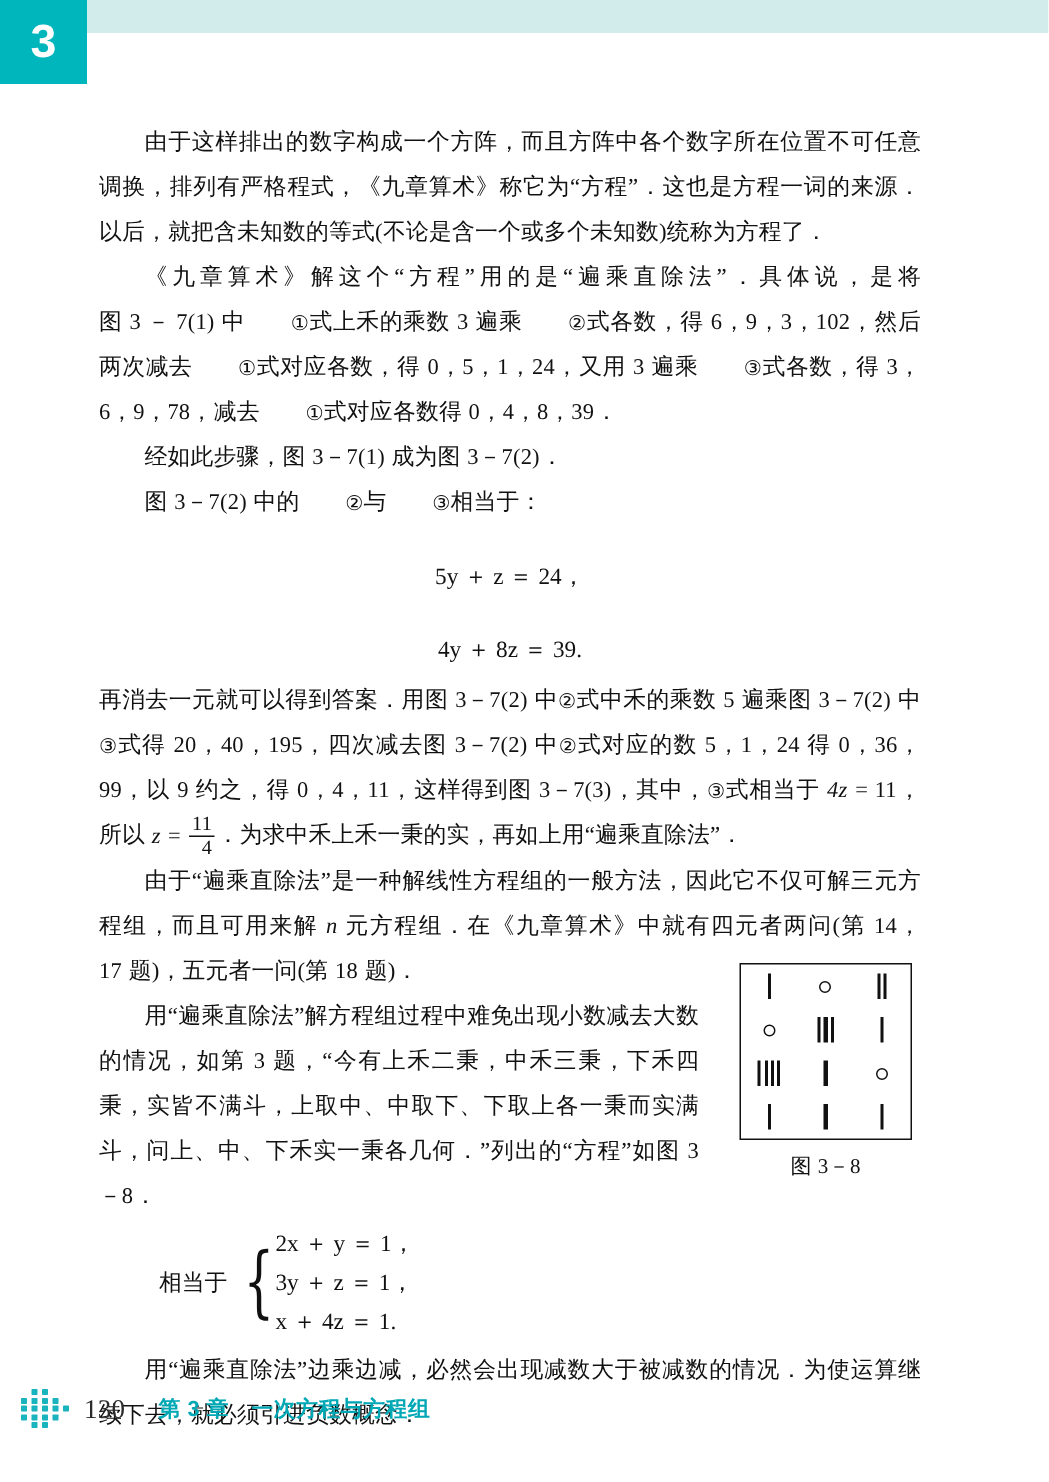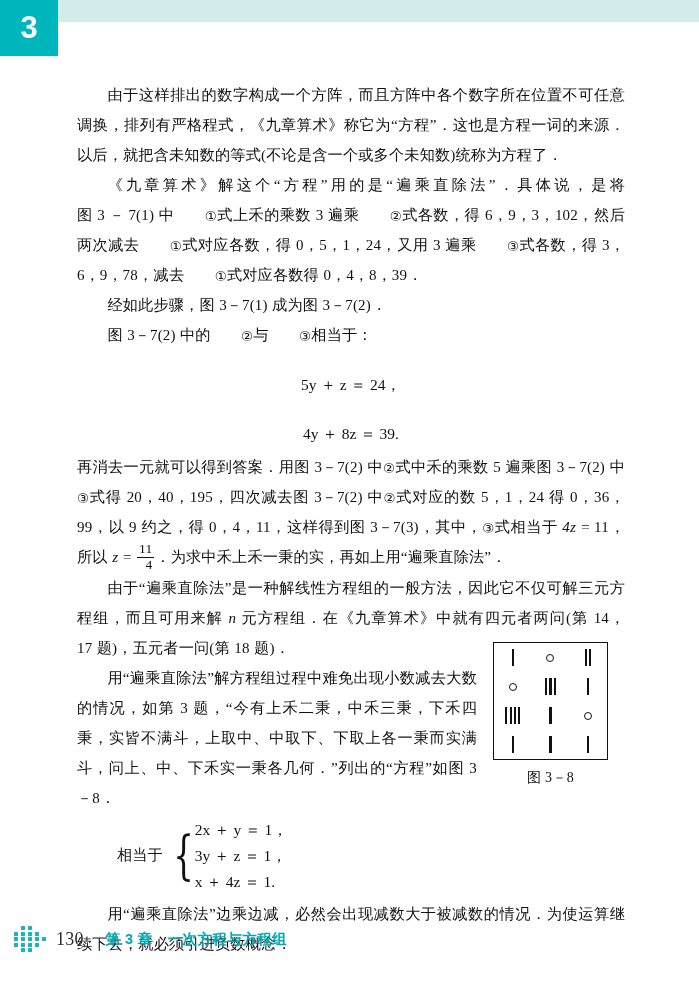--- a/index.html
+++ b/index.html
@@ -38,21 +38,21 @@
     font-size: 31px;
     font-weight: bold;
     line-height: 1;
     letter-spacing: 0;
     margin-top: -2px;
   }
 
   
   .content {
     position: absolute;
-    left: 77px; top: 80px;
+    left: 66px; top: 80px;
     width: 548px;
   }
   .para {
     font-size: 15.2px;
     line-height: 30px;
     text-align: justify;
     text-justify: inter-character;
     letter-spacing: 0.15px;
     margin: 0 0 0 0;
   }

